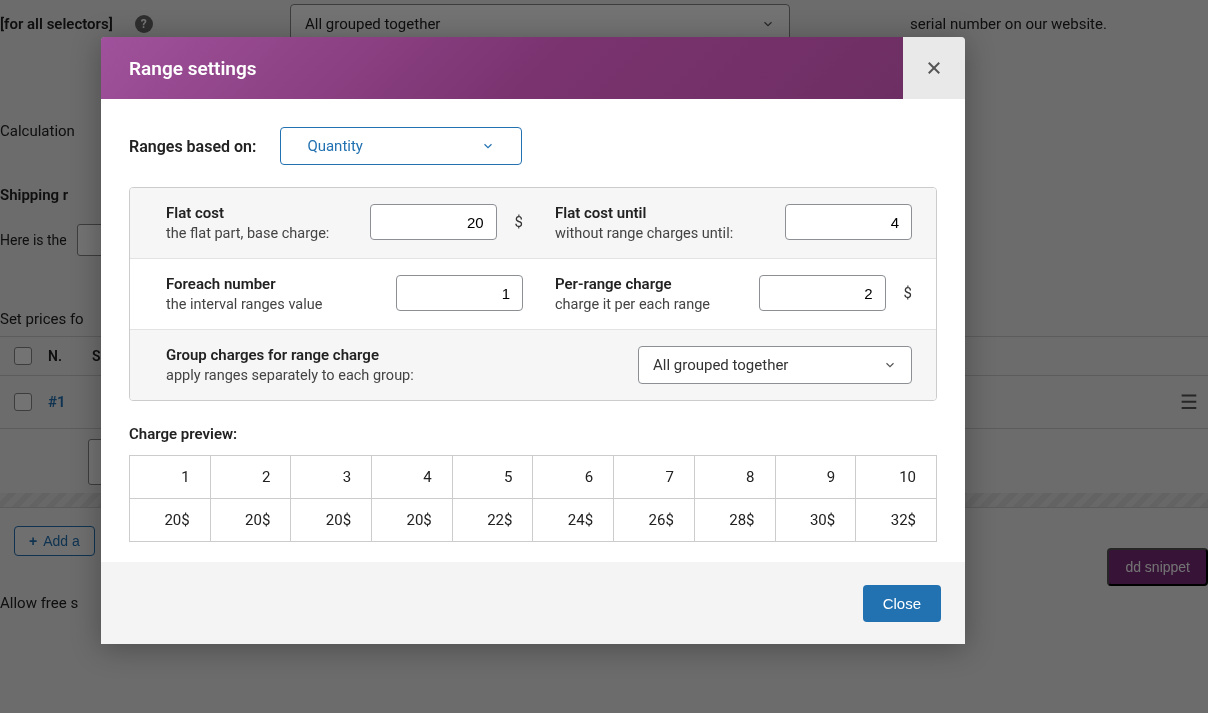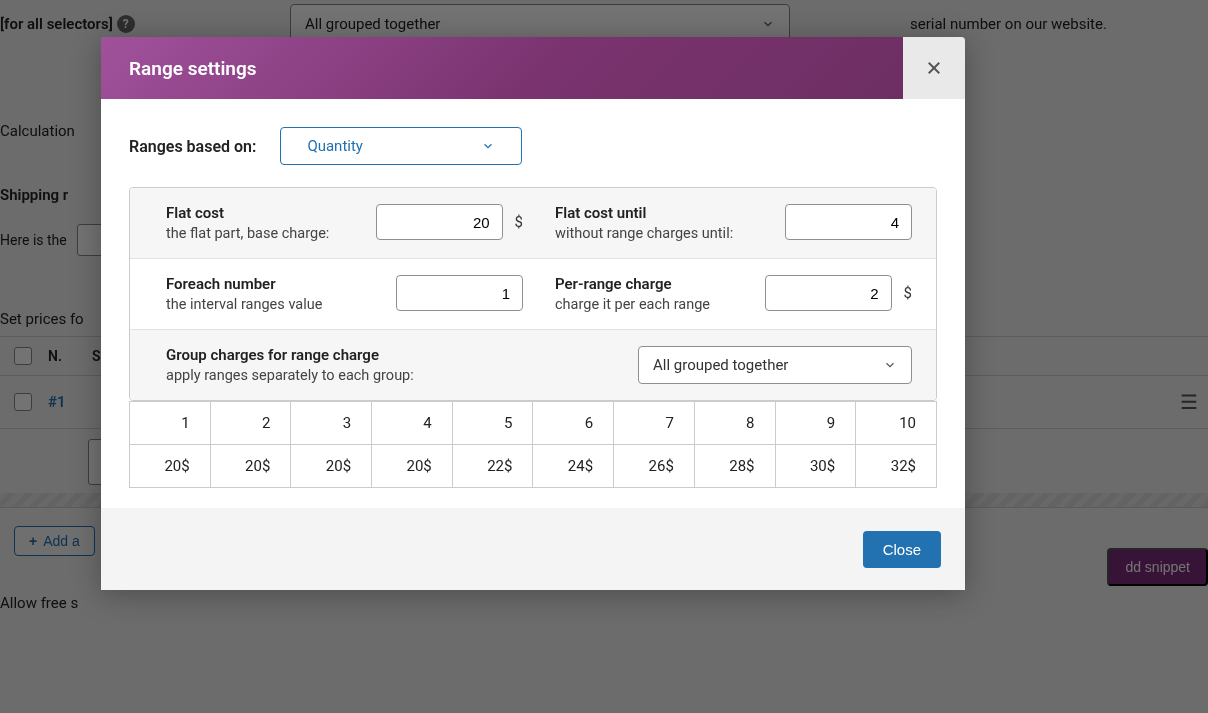--- a/index.html
+++ b/index.html
@@ -26,21 +26,21 @@
     align-items: center;
     padding: 8px 0;
     font-size: 15px;
     color: #222;
   }
   .bg-left-col {
     width: 290px;
     padding-left: 0;
     display: flex;
     align-items: center;
-    gap: 4px;
+    gap: 22px;
     font-weight: 600;
   }
   .bg-help {
     display: inline-flex;
     width: 18px; height: 18px;
     border-radius: 50%;
     background: #666;
     color: #fff;
     align-items: center;
     justify-content: center;
@@ -224,21 +224,21 @@
     margin-bottom: 3px;
   }
   .field-desc {
     font-size: 14.5px;
     color: #444;
     font-weight: 400;
   }
   .field-input-wrap {
     display: flex;
     align-items: center;
-    gap: 12px;
+    gap: 18px;
   }
   .num-input {
     width: 127px;
     height: 36px;
     border: 1px solid #8c8f94;
     border-radius: 4px;
     text-align: right;
     padding: 0 12px;
     font-size: 15px;
     background: #fff;
@@ -436,20 +436,21 @@
               <svg class="chev" viewBox="0 0 24 24">
                   <polyline points="6 9 12 15 18 9"></polyline>
                 </svg>
             </div>
           </div>
         </div>
       </div>
 
     </div>
 
+    <div class="preview-label">Charge preview:</div>
 
     <table class="preview-table">
       <tbody>
           <tr>
         <td>1</td>
         <td>2</td>
         <td>3</td>
         <td>4</td>
         <td>5</td>
         <td>6</td>

